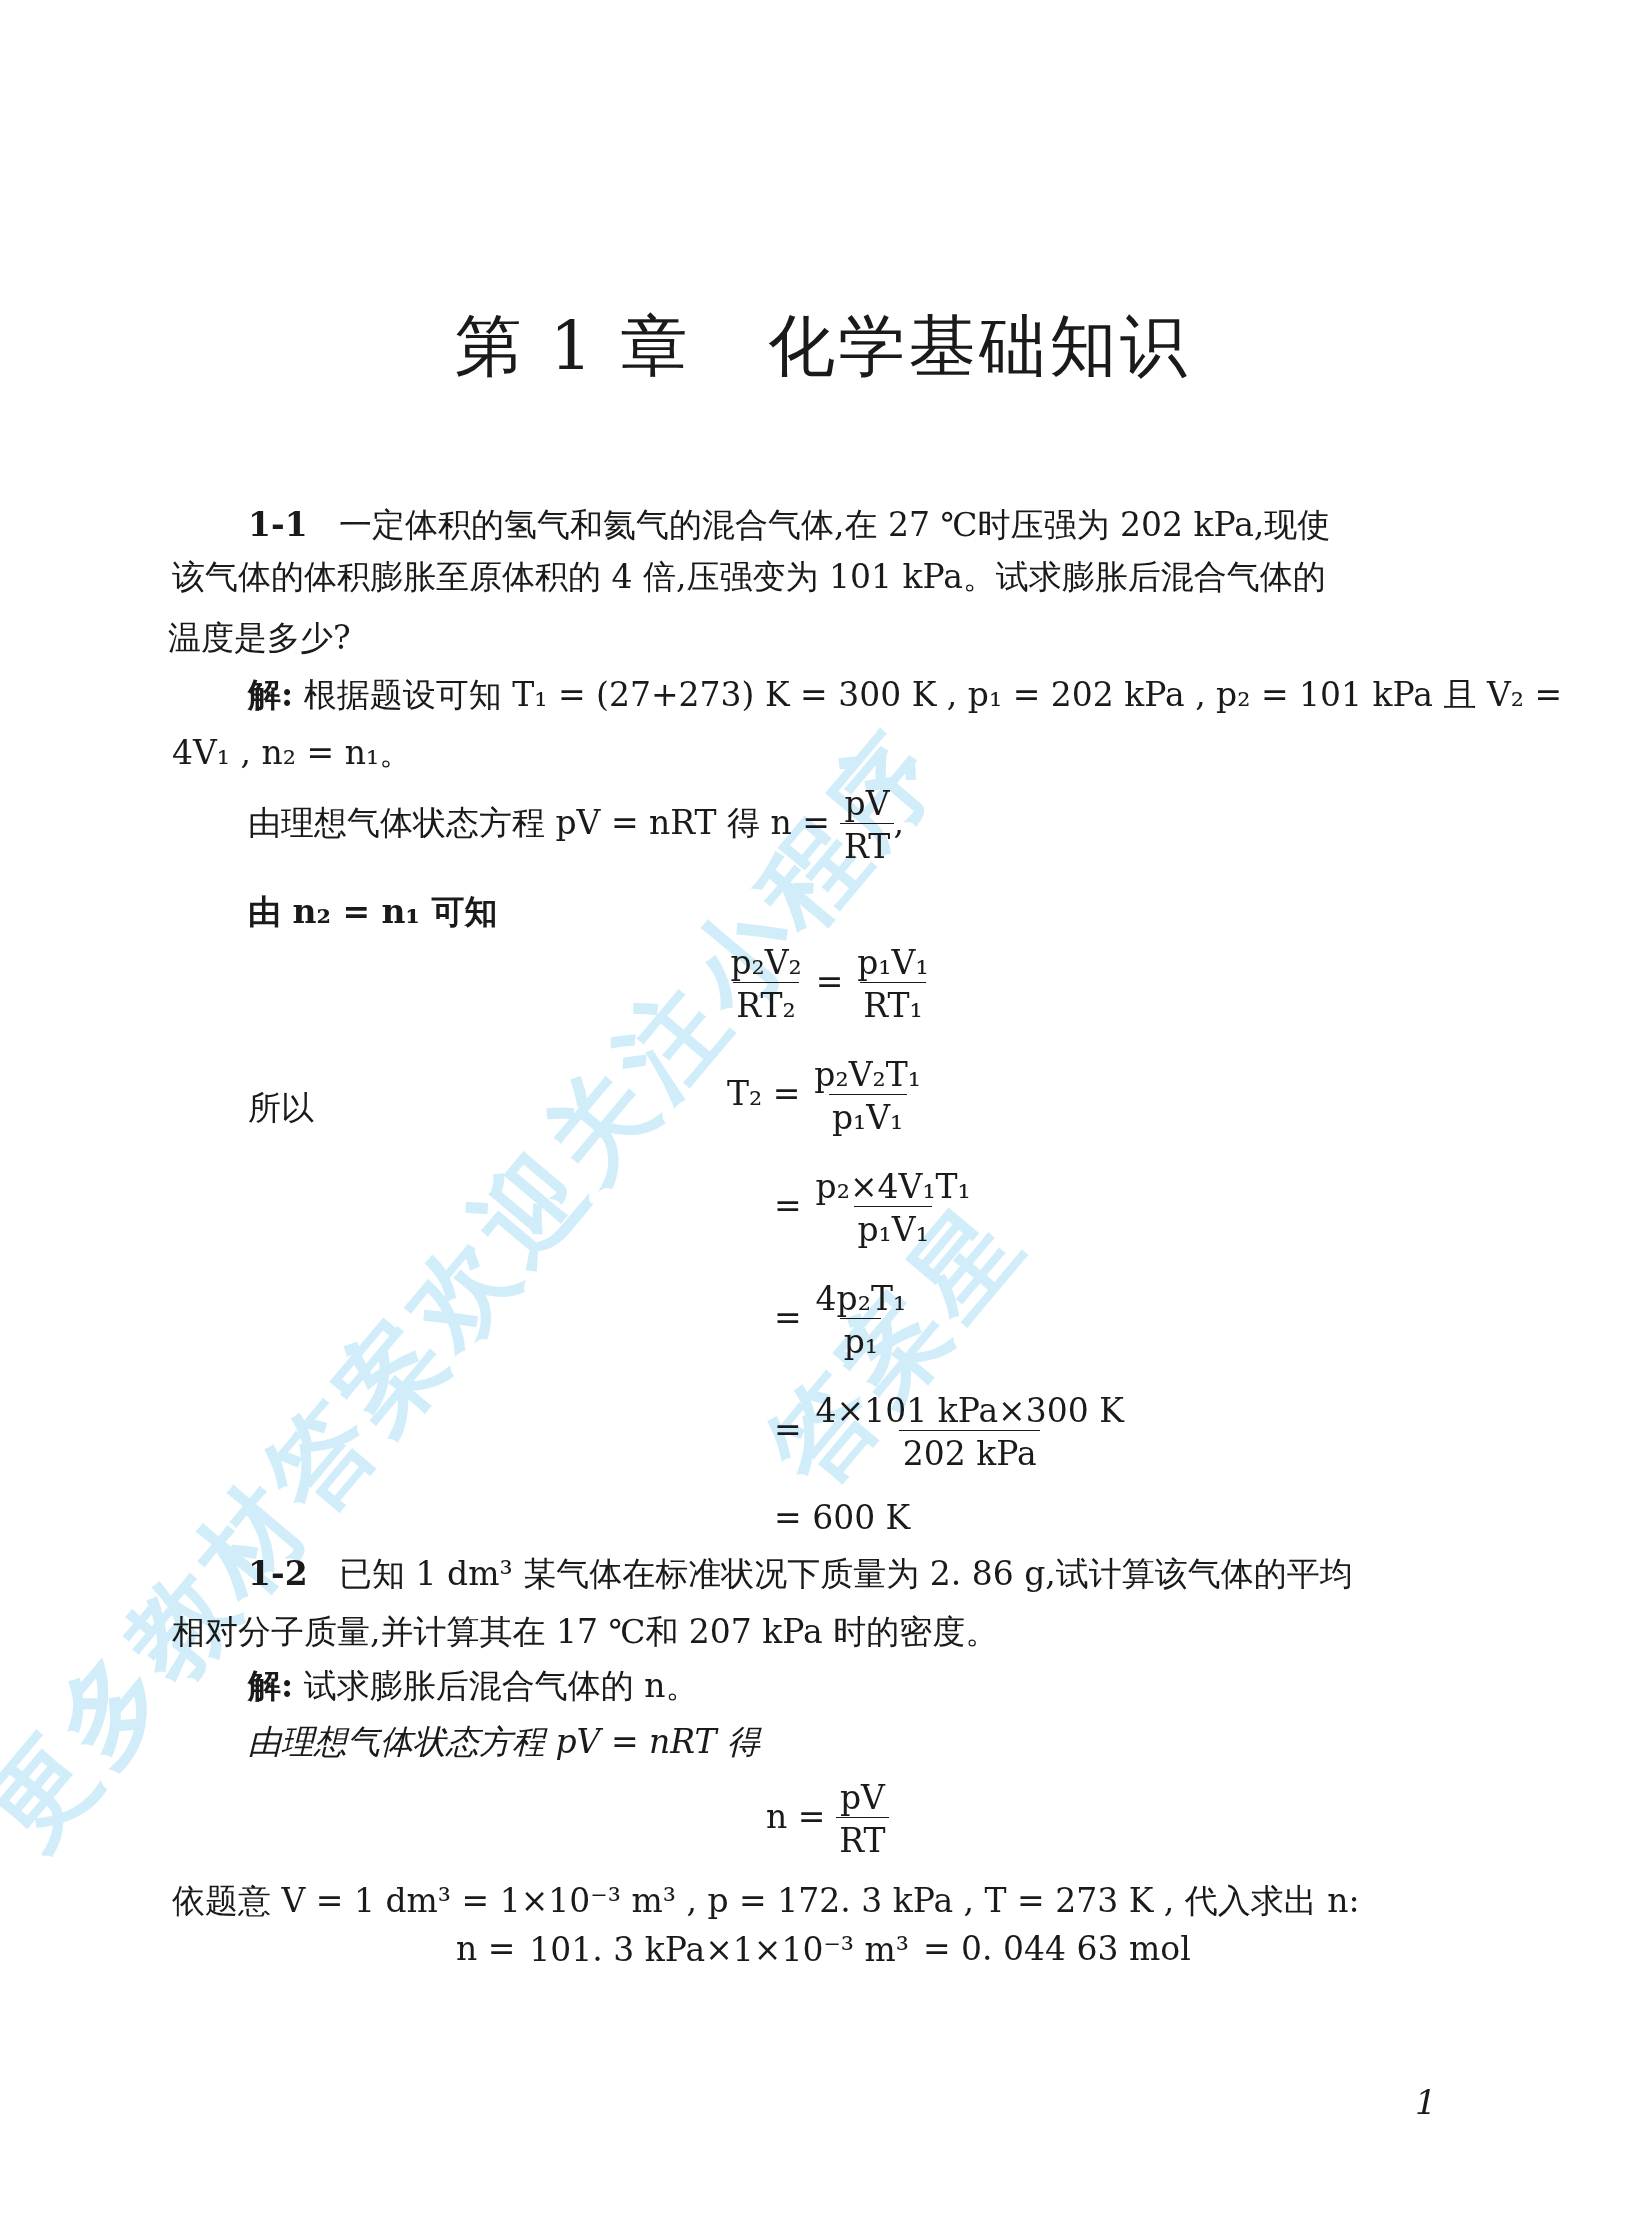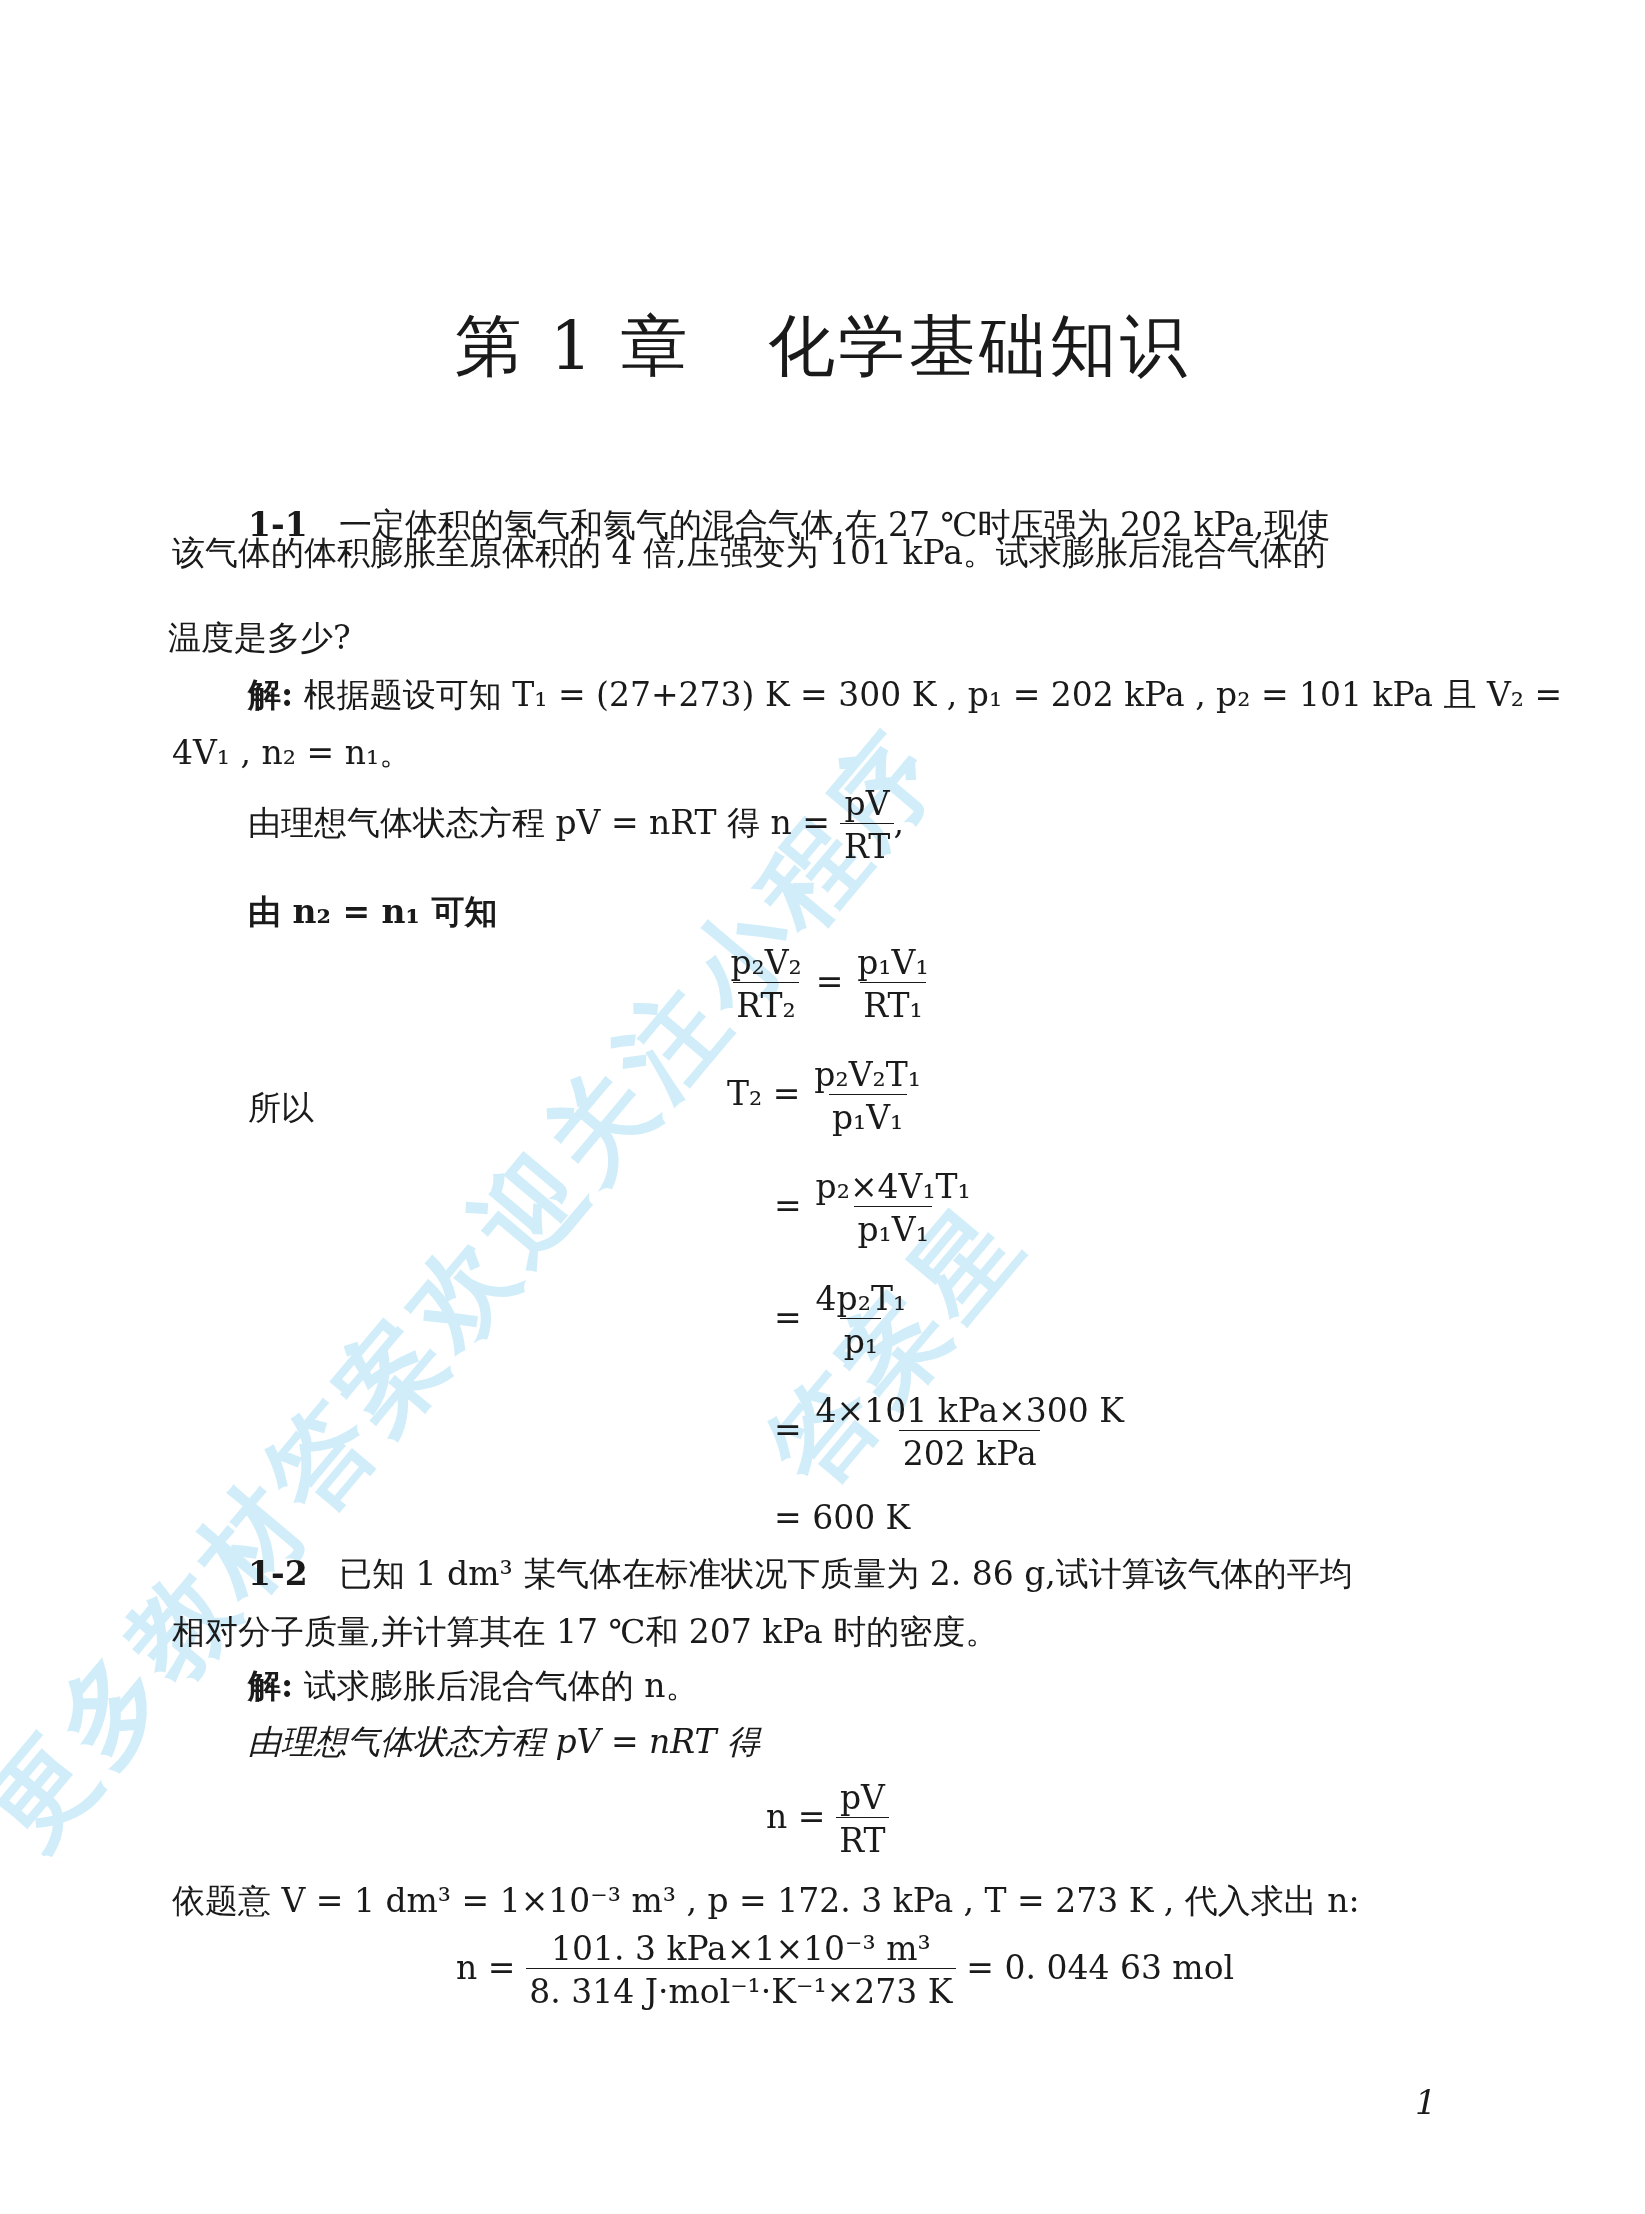--- a/index.html
+++ b/index.html
@@ -25,21 +25,21 @@
 <div class="wm wm1">更多教材答案欢迎关注小程序</div>
 <div class="wm wm2">答案星</div>
 
 <div class="title">
   <span>第 1 章</span><span class="gap"></span><span>化学基础知识</span>
 </div>
 
 <div class="txt" style="left:248px;top:508px;">
   <b>1-1</b>&nbsp;&nbsp;&nbsp;<span>一定体积的氢气和氦气的混合气体,在 27 ℃时压强为 202 kPa,现使</span>
 </div>
-<div class="txt" style="left:172px;top:536px;">该气体的体积膨胀至原体积的 4 倍,压强变为 101 kPa。试求膨胀后混合气体的</div>
+<div class="txt" style="left:172px;top:560px;">该气体的体积膨胀至原体积的 4 倍,压强变为 101 kPa。试求膨胀后混合气体的</div>
 <div class="txt" style="left:168px;top:621px;">温度是多少?</div>
 
 <div class="txt" style="left:248px;top:678px;">
   <b>解:</b>&nbsp;<span>根据题设可知 T₁ = (27+273) K = 300 K , p₁ = 202 kPa , p₂ = 101 kPa 且 V₂ =</span>
 </div>
 <div class="txt" style="left:172px;top:736px;">4V₁ , n₂ = n₁。</div>
 
 <div class="txt" style="left:248px;top:787px;">
   <span>由理想气体状态方程 pV = nRT 得 n =</span>
   <span class="frac">
@@ -114,19 +114,18 @@
       <span class="den">RT</span>
     </span>
 </div>
 
 <div class="txt" style="left:172px;top:1884px;">依题意 V = 1 dm³ = 1×10⁻³ m³ , p = 172. 3 kPa , T = 273 K , 代入求出 n:</div>
 
 <div class="txt" style="left:456px;top:1932px;">
   <span>n =</span>
   <span class="frac">
       <span class="num">101. 3 kPa×1×10⁻³ m³</span>
-      <span class="den">8. 314 J·mol⁻¹·K⁻¹×273 K</span>
     </span>
   <span>= 0. 044 63 mol</span>
 </div>
 
 <div class="page-num">1</div>
 
 
 </body></html>

